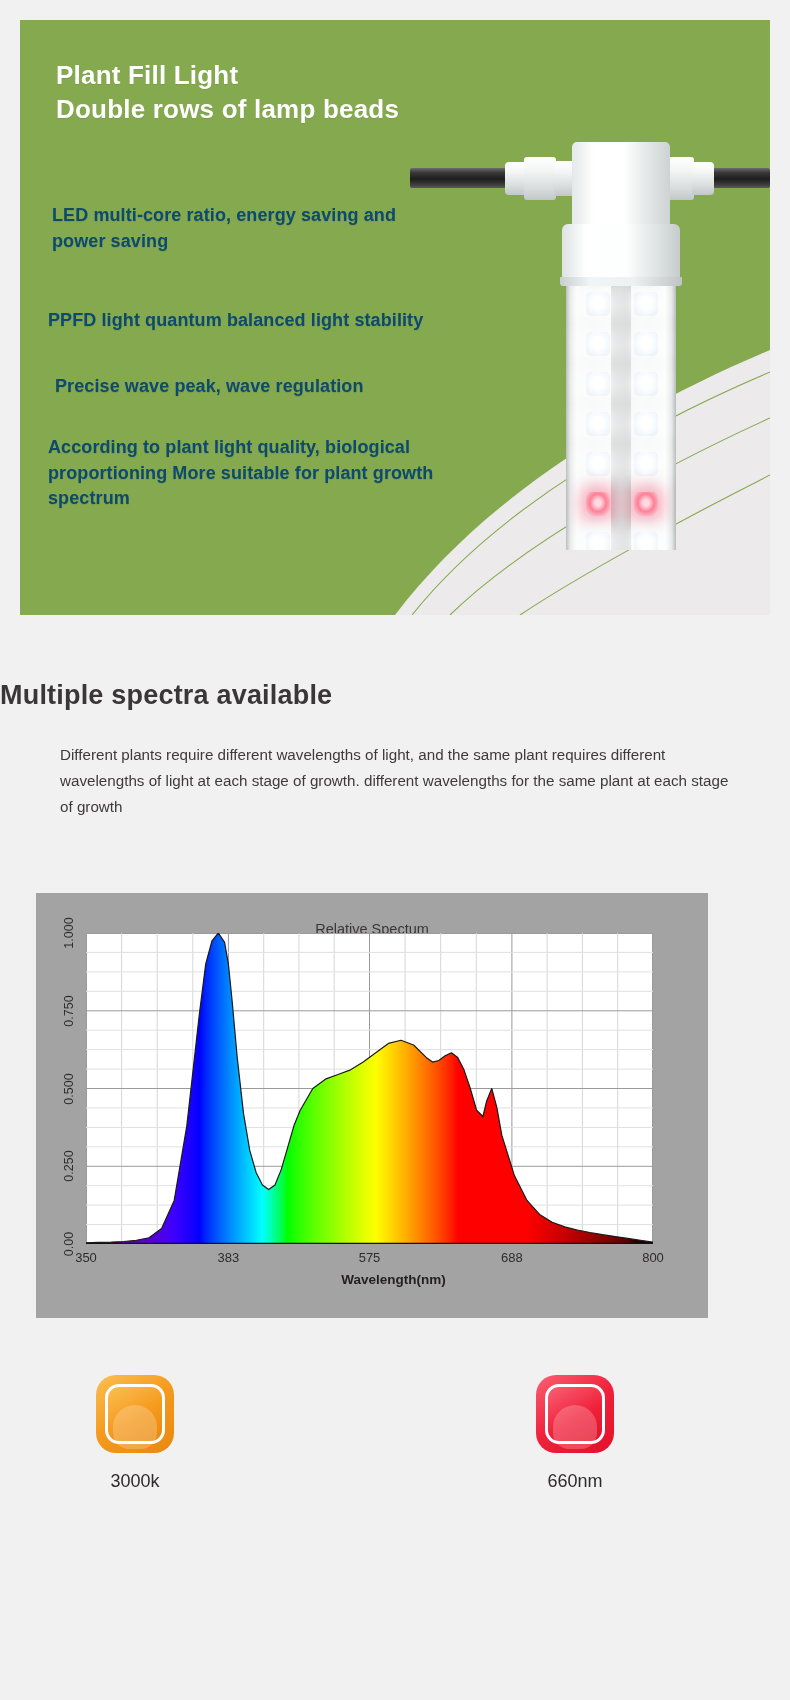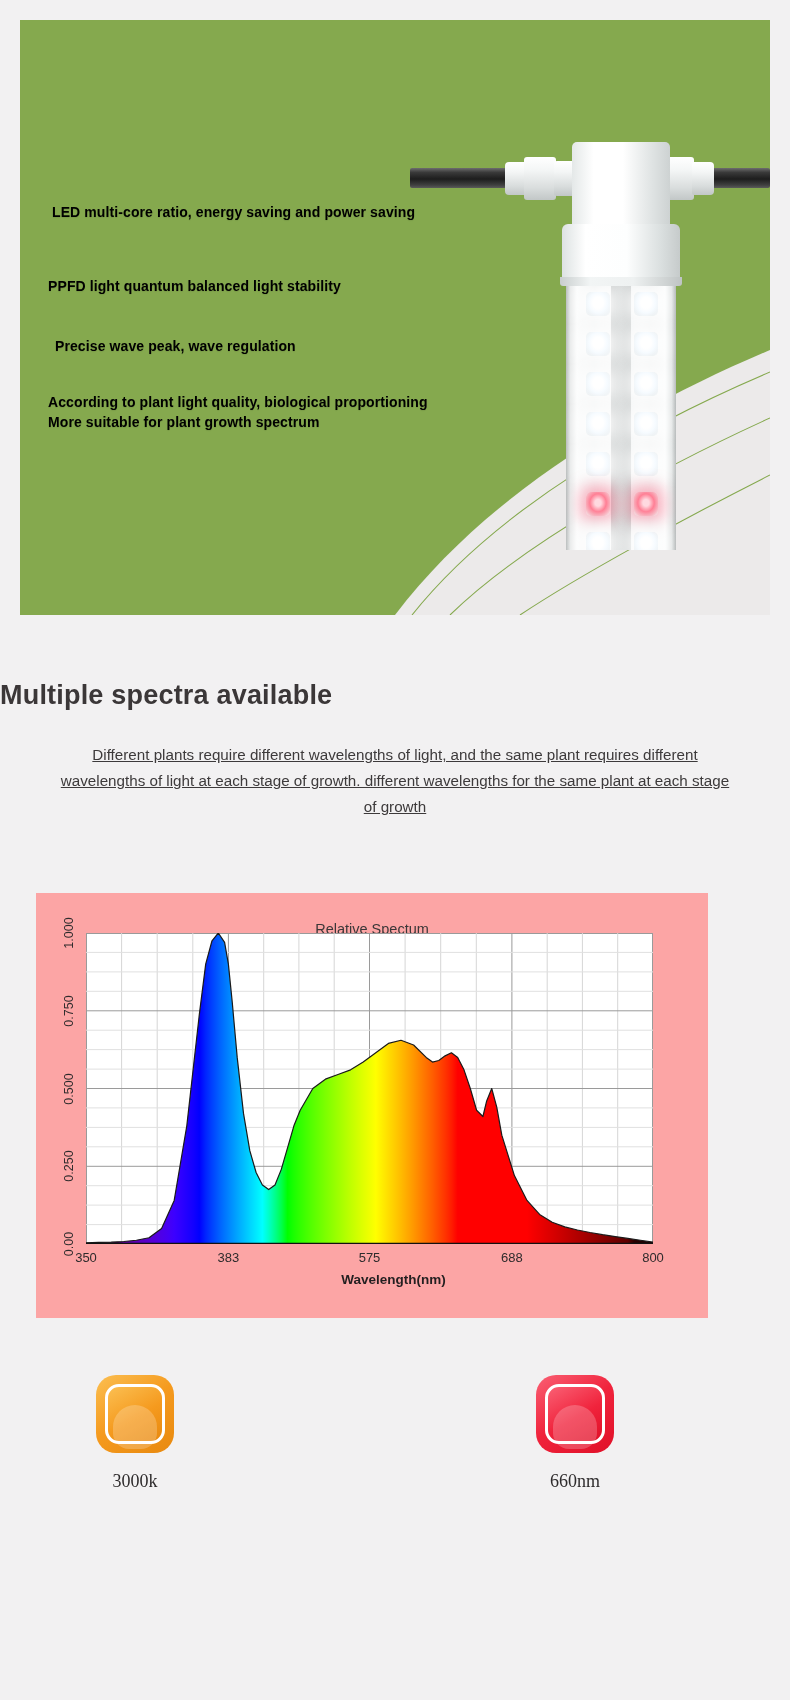--- a/index.html
+++ b/index.html
@@ -21,21 +21,21 @@
   .hero-title {
     position:absolute; left:36px; top:38px;
     color:#ffffff;
     font-size:26px; font-weight:bold; line-height:1.32;
     letter-spacing:.2px;
     white-space:pre-line;
     text-shadow:0 1px 1px rgba(0,0,0,.07);
   }
   .bullets { position:absolute; left:28px; top:175px; width:400px; }
   .bullet {
-    color:#000000; font-size:14px; font-weight:bold;
+    color:#0c4a6e; font-size:18px; font-weight:bold;
     line-height:1.42; letter-spacing:.1px;
     text-shadow:0 1px 1px rgba(0,0,0,.08);
     padding-left:4px;
   }
   .b0 { margin-top:8px; }
   .b1 { margin-top:54px; padding-left:0px; }
   .b2 { margin-top:40px; padding-left:7px; }
   .b3 { margin-top:36px; padding-left:0px; }
 
   
@@ -111,29 +111,29 @@
   .col-b { left:68px; }
 
   
   .spectra-head {
     position:absolute; left:0; top:680px; width:790px;
     font-size:27px; font-weight:bold; color:#3b3738;
     letter-spacing:.2px;
   }
   .spectra-desc {
     position:absolute; left:60px; top:742px; width:670px;
-    text-align:center; color:#3d3a3b;
-    font-size:15.2px; line-height:1.72;text-decoration:underline;
+    color:#3d3a3b;
+    font-size:15.2px; line-height:1.72;
   }
 
   
   .chart-card {
     position:absolute; left:36px; top:893px;
     width:672px; height:425px;
-    background:#fca5a5;
+    background:#a3a3a3;
   }
   .chart-title {
     position:absolute; left:0; top:28px; width:100%;
     text-align:center; font-size:14.5px; color:#3b3738;
   }
   .plot {
     position:absolute; left:50px; top:40px;
     width:567px; height:311px;
     background:#ffffff;
   }
@@ -152,21 +152,21 @@
     transform:translateX(-50%);
     white-space:nowrap;
   }
   .xaxis-label {
     position:absolute; top:379px; left:0; width:100%;
     text-align:center; font-size:13.5px; font-weight:bold; color:#231f20;padding-left:43px;
   }
 
   
   .swatches {
-    position:absolute; left:0; top:1375px; width:790px; height:180px;font-family:Liberation Serif, serif;
+    position:absolute; left:0; top:1375px; width:790px; height:180px;
   }
   .swatch-col {
     position:absolute; width:180px; text-align:center;
   }
   .sw-0 { left:45px; }
   .sw-1 { left:265px; }
   .sw-2 { left:485px; }
 
   .chip {
     width:78px; height:78px; margin:0 auto;
@@ -185,20 +185,22 @@
   }
   .chip-label {
     margin-top:18px; font-size:18px; color:#2e2b2c;
   }
 </style>
 </head>
 <body>
 
 <section class="hero">
 
+  <div class="hero-title">Plant Fill Light
+Double rows of lamp beads</div>
 
   <div class="bullets">
     <div class="bullet b0">LED multi-core ratio, energy saving and power saving</div>
     <div class="bullet b1">PPFD light quantum balanced light stability</div>
     <div class="bullet b2">Precise wave peak, wave regulation</div>
     <div class="bullet b3">According to plant light quality, biological proportioning More suitable for plant growth spectrum</div>
   </div>
 
   <div class="curve-wrap">
     <svg width="750" height="595" viewBox="0 0 750 595">

